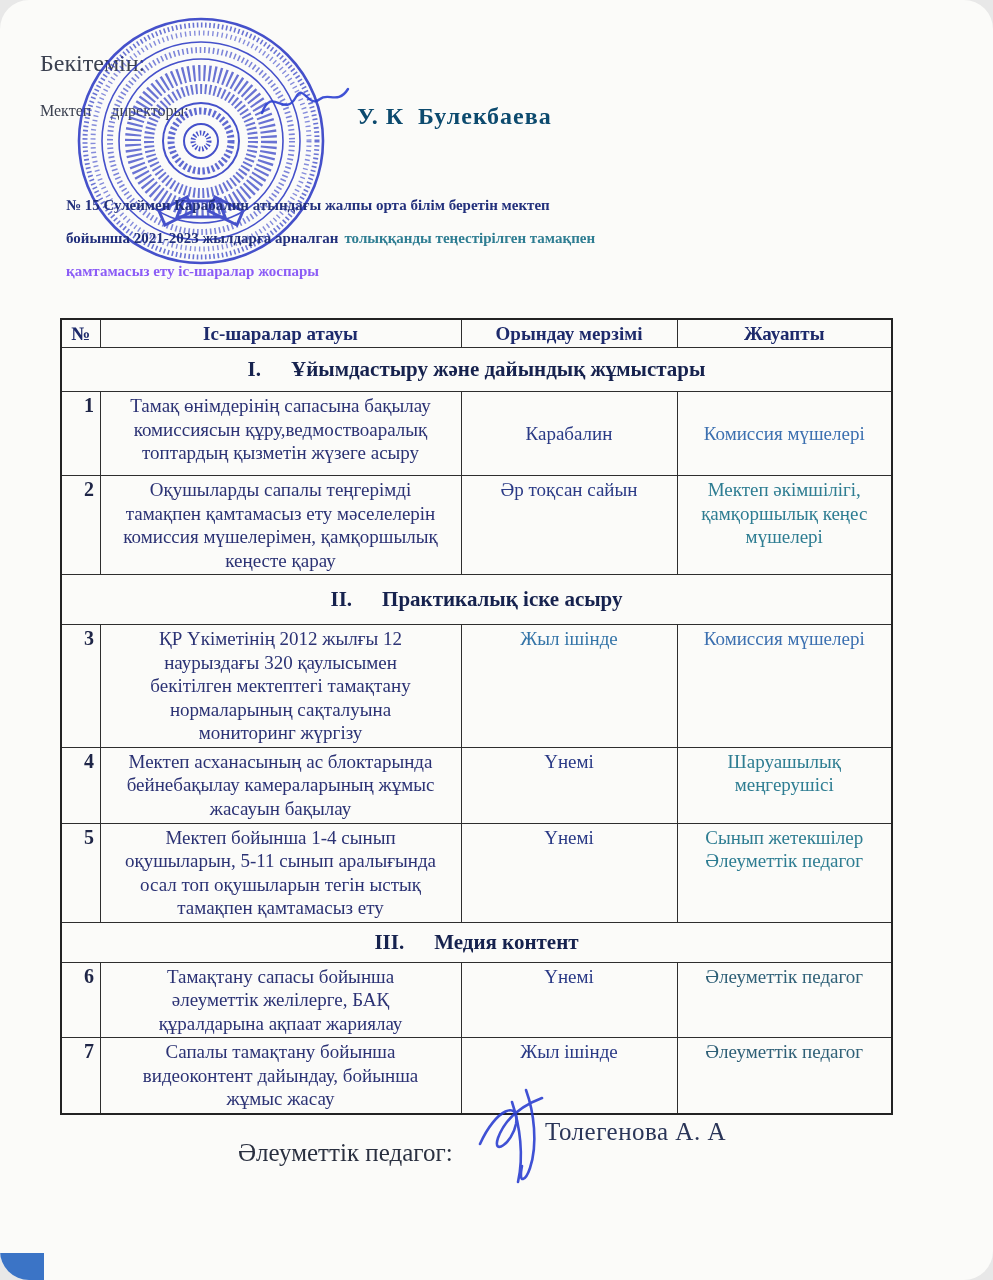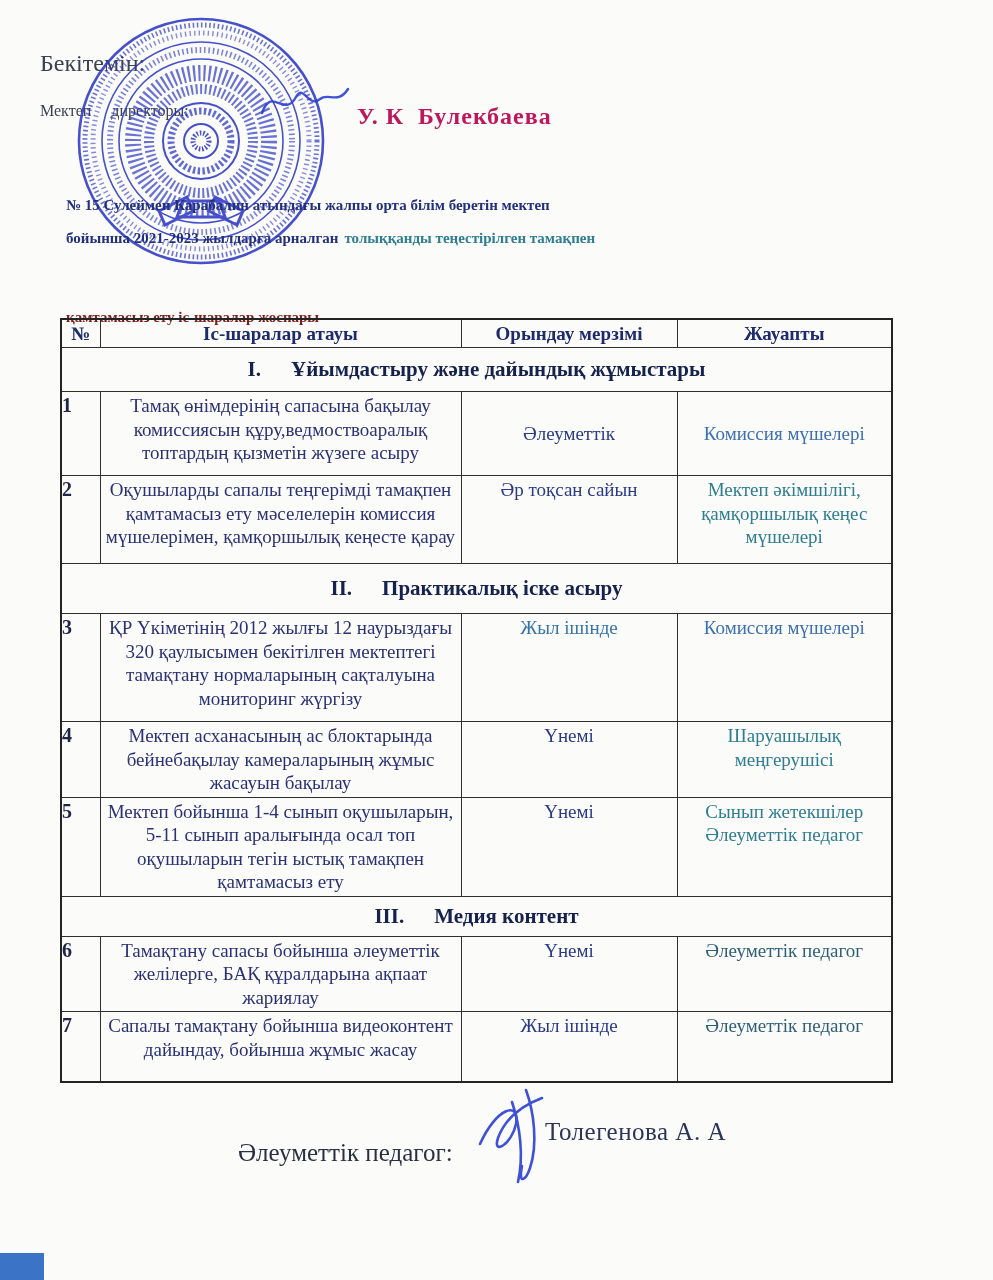--- a/index.html
+++ b/index.html
@@ -1,36 +1,37 @@
 <!DOCTYPE html>
 <html><head>
 <meta charset="utf-8">
 <style>
   html,body{margin:0;padding:0;background:#e8e8e8;}
   .page{
     position:relative;width:993px;height:1280px;margin:0 auto;
     background:#fbfbf9;overflow:hidden;
     font-family:"Liberation Serif","DejaVu Serif",serif;
     color:#2b3274;
+    border-radius:29px;
   }
   
   .approve{position:absolute;left:40px;top:50px;font-size:24px;color:#3b4150;white-space:pre;}
   .director{position:absolute;left:40px;top:102px;font-size:16px;color:#3b4150;white-space:pre;}
-  .director-name{position:absolute;left:357px;top:103px;font-size:24px;font-weight:bold;color:#be185d;letter-spacing:1px;white-space:pre;font-family:Liberation Serif, serif;}
+  .director-name{position:absolute;left:357px;top:103px;font-size:24px;font-weight:bold;color:#0c4a6e;letter-spacing:1px;white-space:pre;font-family:Liberation Serif, serif;}
   .stamp{position:absolute;left:75px;top:15px;width:252px;height:252px;opacity:.88;}
   .sig-top{position:absolute;left:258px;top:75px;width:95px;height:52px;}
   
   .title{position:absolute;left:66px;top:189px;width:860px;text-align:left;
          font-weight:bold;font-size:15px;line-height:33px;color:#22307c;}
   .title .teal-part{color:#2e7d92;margin-left:6px;}
-  .title .line3{color:#7f1d1d;margin-top:46px;}
+  .title .line3{color:#8b5cf6;}
   
   table.plan{position:absolute;left:60px;top:318px;width:831px;border-collapse:collapse;table-layout:fixed;
              border:2.5px solid #232323;}
-  table.plan td,table.plan th{border:1.6px solid #2e2e2e;padding:2px 0;overflow:hidden;}
+  table.plan td,table.plan th{border:1.6px solid #2e2e2e;padding:2px 22px;overflow:hidden;}
   tr.thead th{height:25px;font-size:19px;font-weight:bold;color:#1d2a6b;text-align:center;vertical-align:middle;padding:1px 2px;}
   tr.section td{font-size:21px;font-weight:bold;color:#16224e;text-align:center;vertical-align:middle;}
   tr.section .roman{margin-right:30px;}
   td.num{text-align:left;vertical-align:top;padding-left:8px;font-weight:bold;font-size:20px;color:#1e2547;}
   td.act,td.term,td.resp{font-size:19px;line-height:1.24;text-align:center;vertical-align:top;padding-top:4px;margin-left:24px;}
   td.act{color:#2b3274;}
   td.term{color:#2a3a86;}
   td.resp{color:#2b3274;}
   .c-teal{color:#2e7d92 !important;}
   .c-blue{color:#3c70b0 !important;}
@@ -106,21 +107,21 @@
 
       <tr class="section h-s1">
         <td colspan="4">
           <span class="roman">I.</span><span>Ұйымдастыру және дайындық жұмыстары</span>
         </td>
       </tr>
 
       <tr class="h-r1">
         <td class="num">1</td>
         <td class="act">Тамақ өнімдерінің сапасына бақылау комиссиясын құру,ведмоствоаралық топтардың қызметін жүзеге асыру</td>
-        <td class="term vmid">Әлеуметтік</td>
+        <td class="term vmid">Карабалин</td>
         <td class="resp vmid c-blue">Комиссия мүшелері</td>
       </tr>
 
       <tr class="h-r2">
         <td class="num">2</td>
         <td class="act">Оқушыларды сапалы теңгерімді тамақпен қамтамасыз ету мәселелерін комиссия мүшелерімен, қамқоршылық кеңесте қарау</td>
         <td class="term">Әр тоқсан сайын</td>
         <td class="resp c-teal">Мектеп әкімшілігі, қамқоршылық кеңес мүшелері</td>
       </tr>
 

